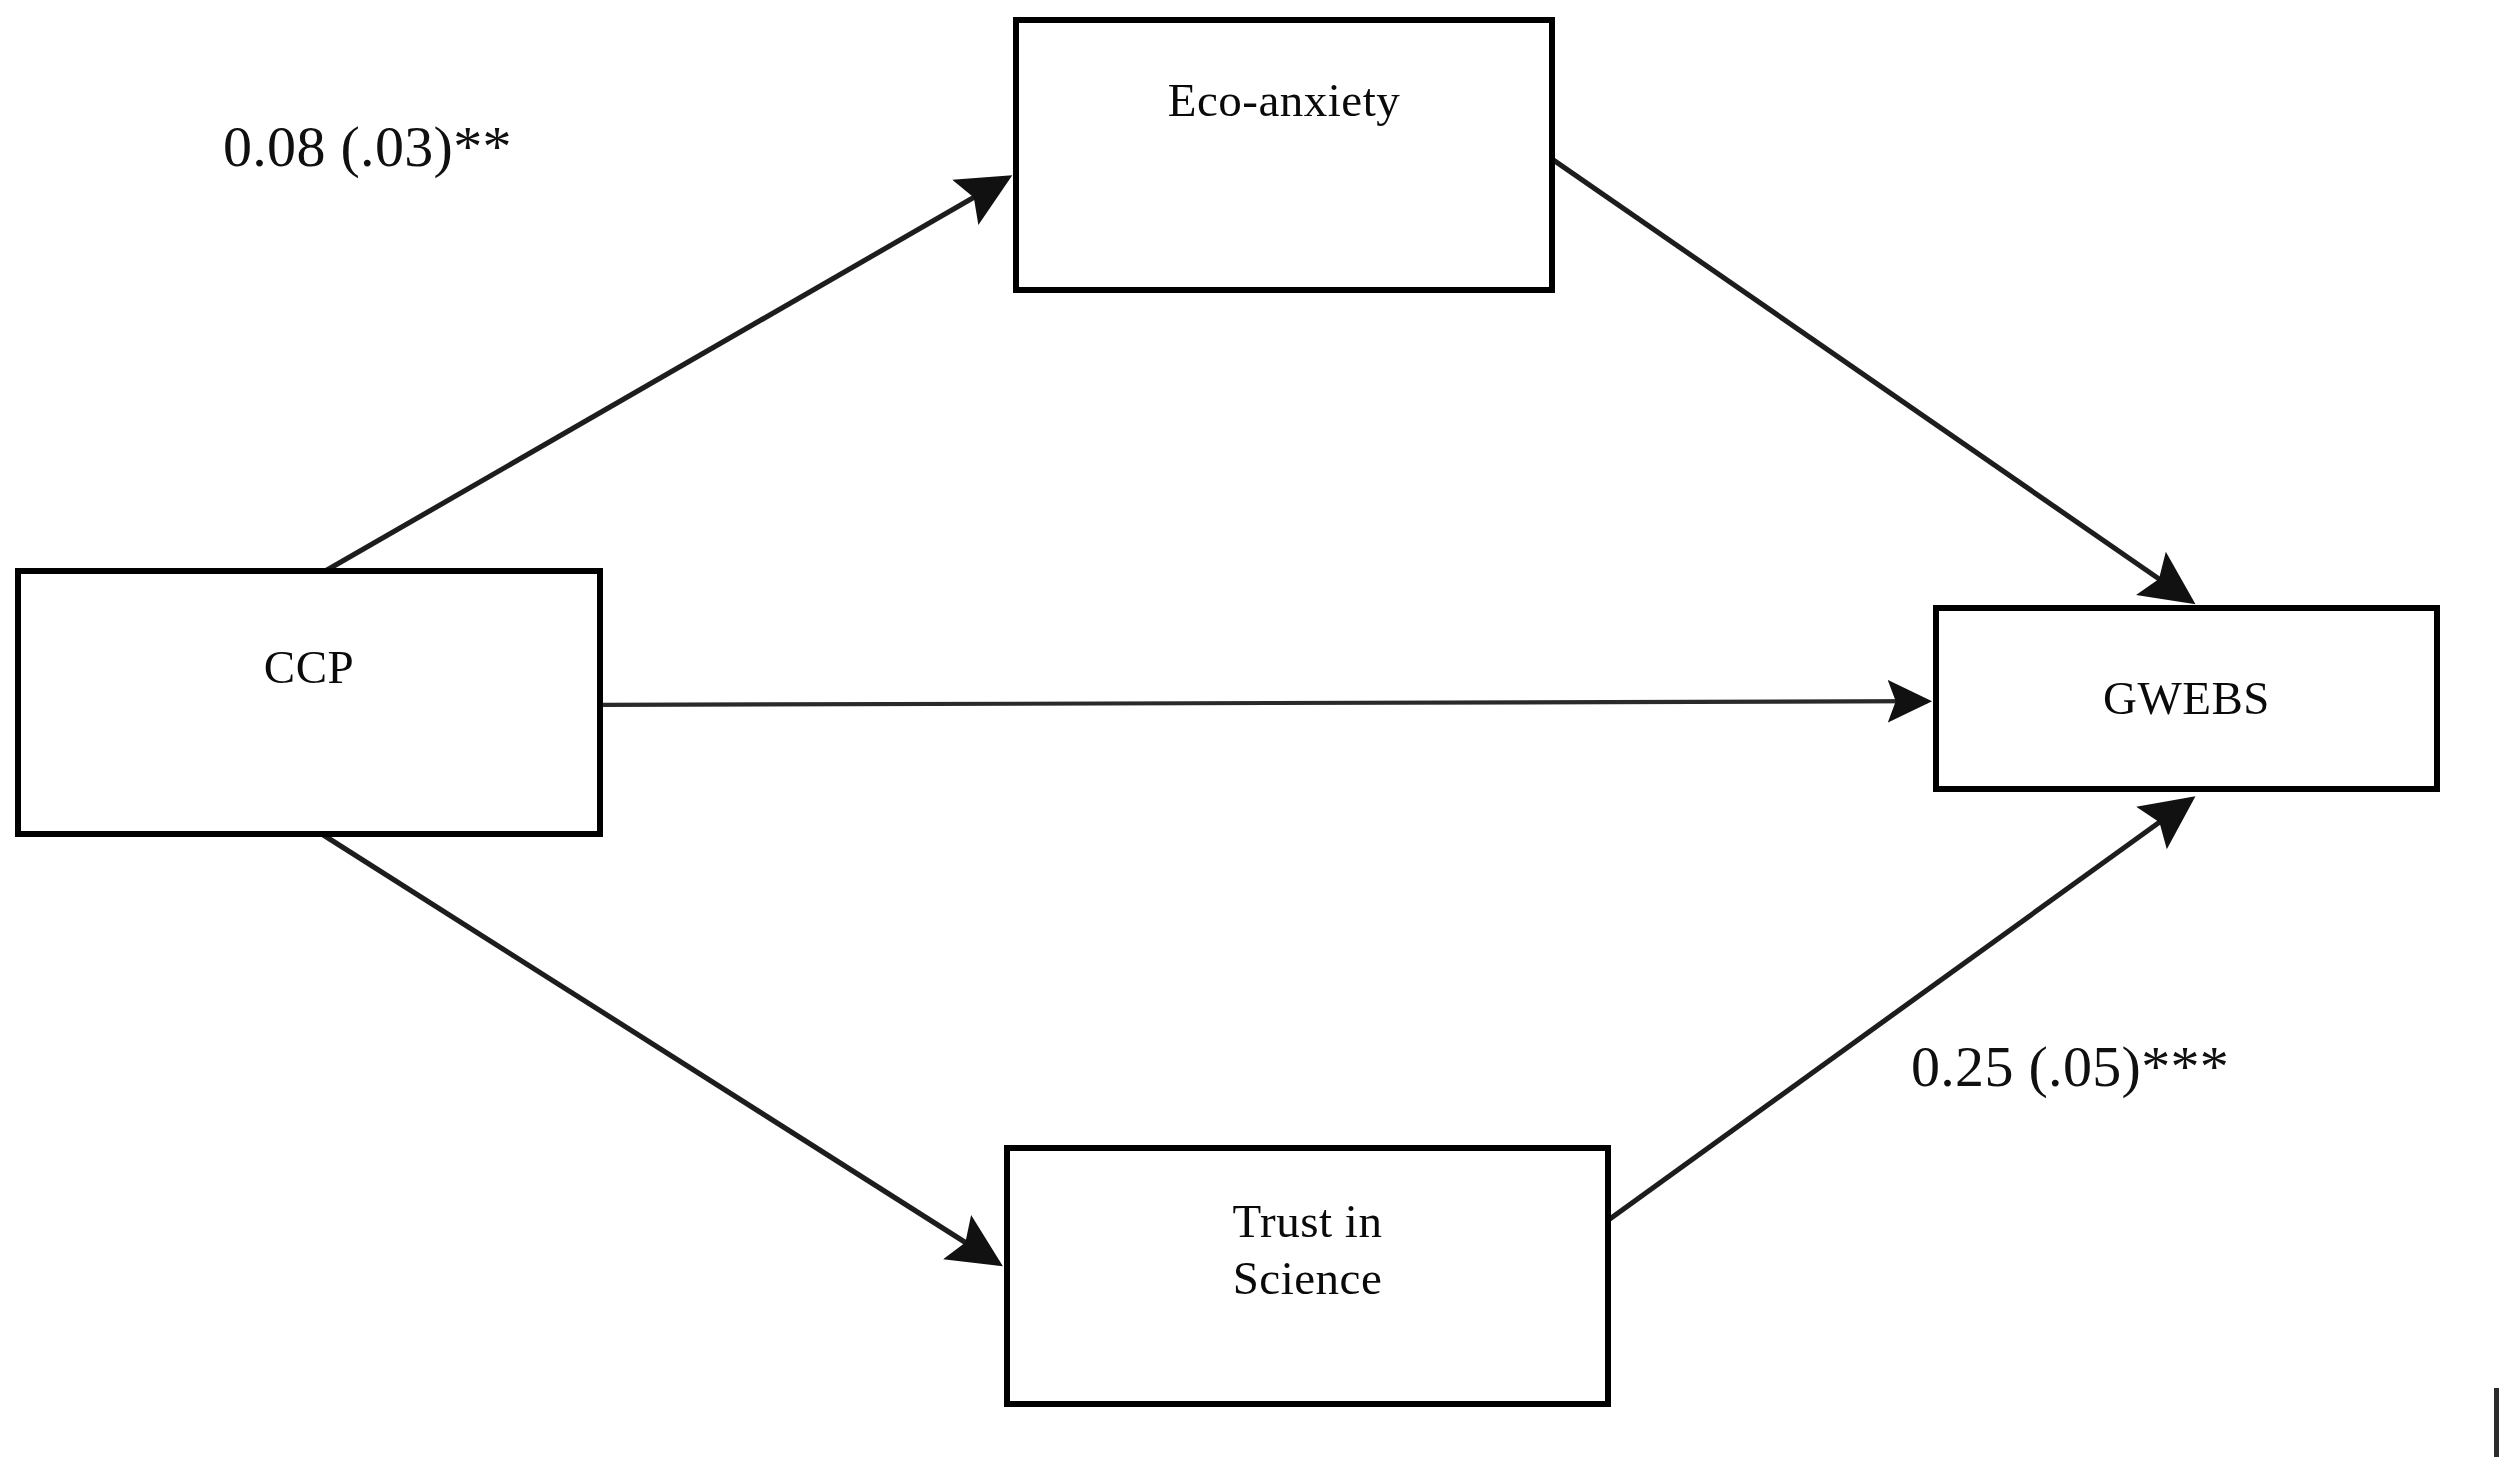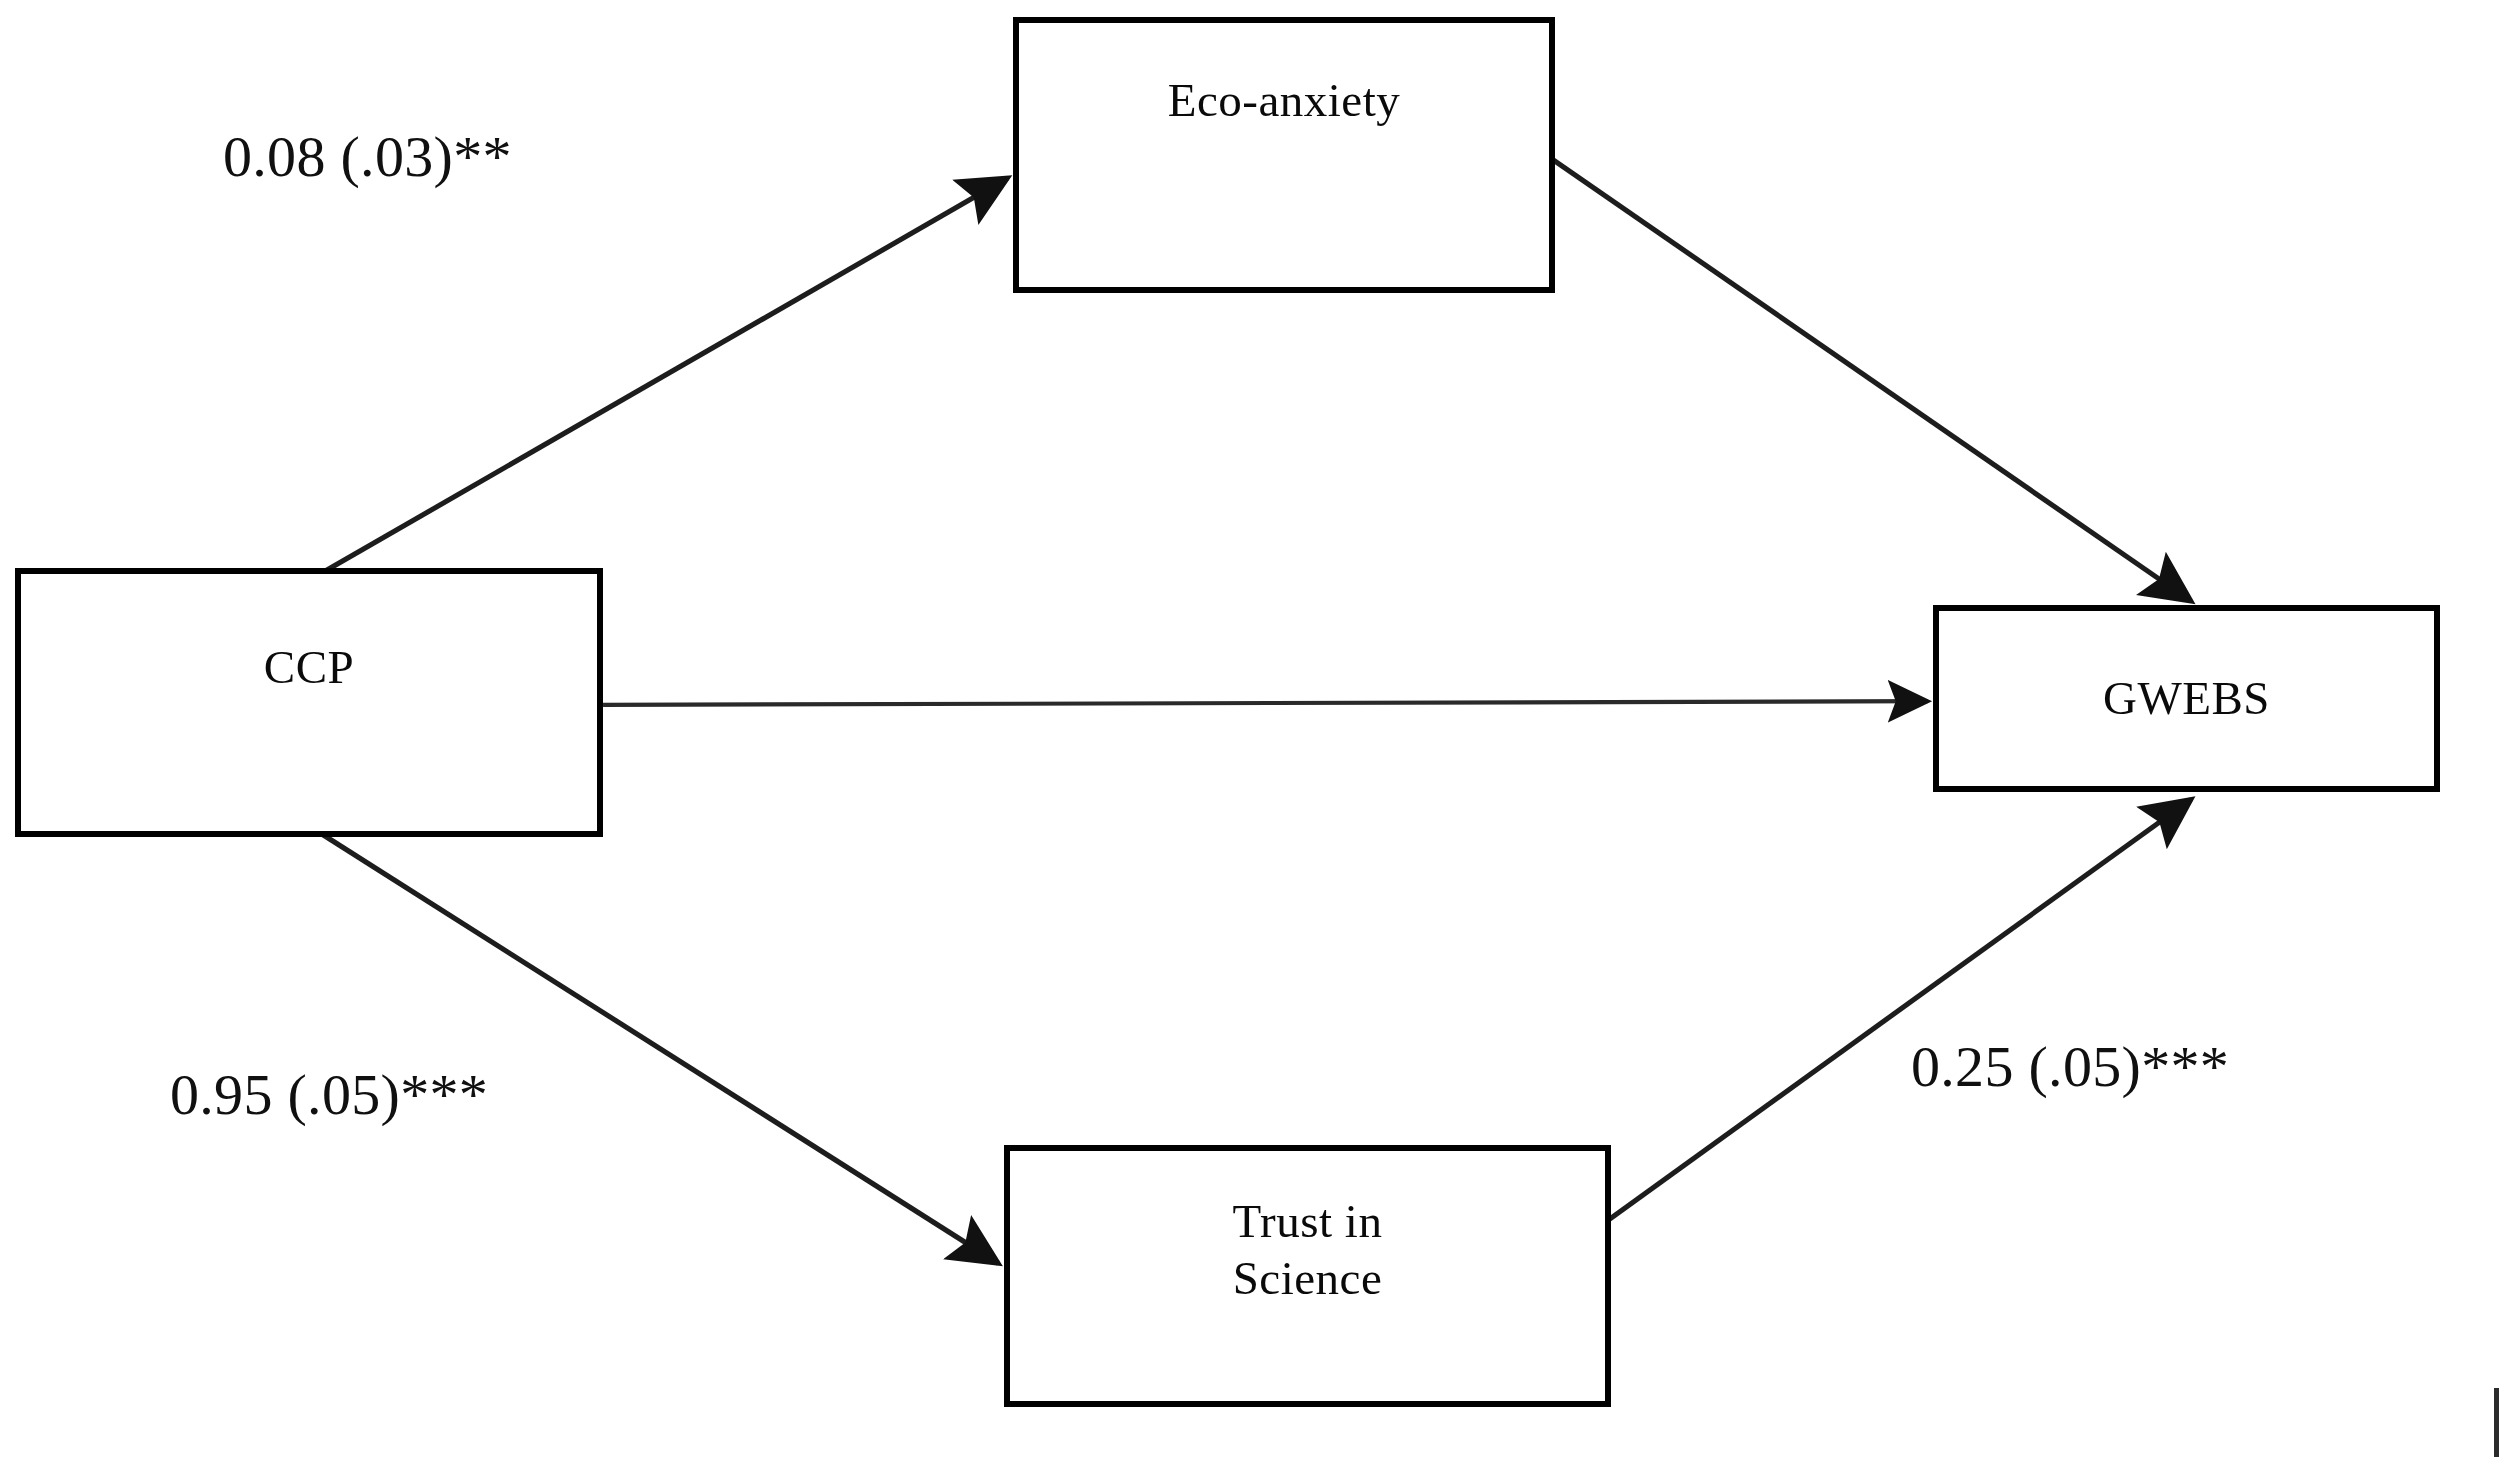--- a/index.html
+++ b/index.html
@@ -52,21 +52,21 @@
 
   .edge-label {
     position: absolute;
     font-family: "Liberation Serif", "DejaVu Serif", serif;
     font-size: 58px;
     color: #101010;
     white-space: nowrap;
     z-index: 4;
     letter-spacing: 0.3px;
   }
-  #label-a-eco    { left: 223px;  top: 113px; margin-top: 10px; }
+  #label-a-eco    { left: 223px;  top: 113px; }
   #label-eco-y    { left: 1916px; top: 150px; }
   #label-direct   { left: 812px;  top: 722px; }
   #label-a-trust  { left: 170px;  top: 1061px; }
   #label-trust-y  { left: 1911px; top: 1033px; text-align: right; }
 
   .corner-tick {
     position: absolute;
     left: 2494px;
     top: 1388px;
     width: 4.6px;
@@ -112,20 +112,19 @@
 
   <div class="node-box" id="node-trust">
     <span class="node-label">Trust in
 Science</span>
   </div>
 
   <div class="edge-label" id="label-a-eco">0.08 (.03)**</div>
 
 
 
-  <div class="edge-label" id="label-a-trust">0.95 (.05)***</div>
 
   <div class="edge-label" id="label-trust-y">0.25 (.05)***</div>
 
   <div class="corner-tick"></div>
 
 </div>
 
 
 </body></html>

